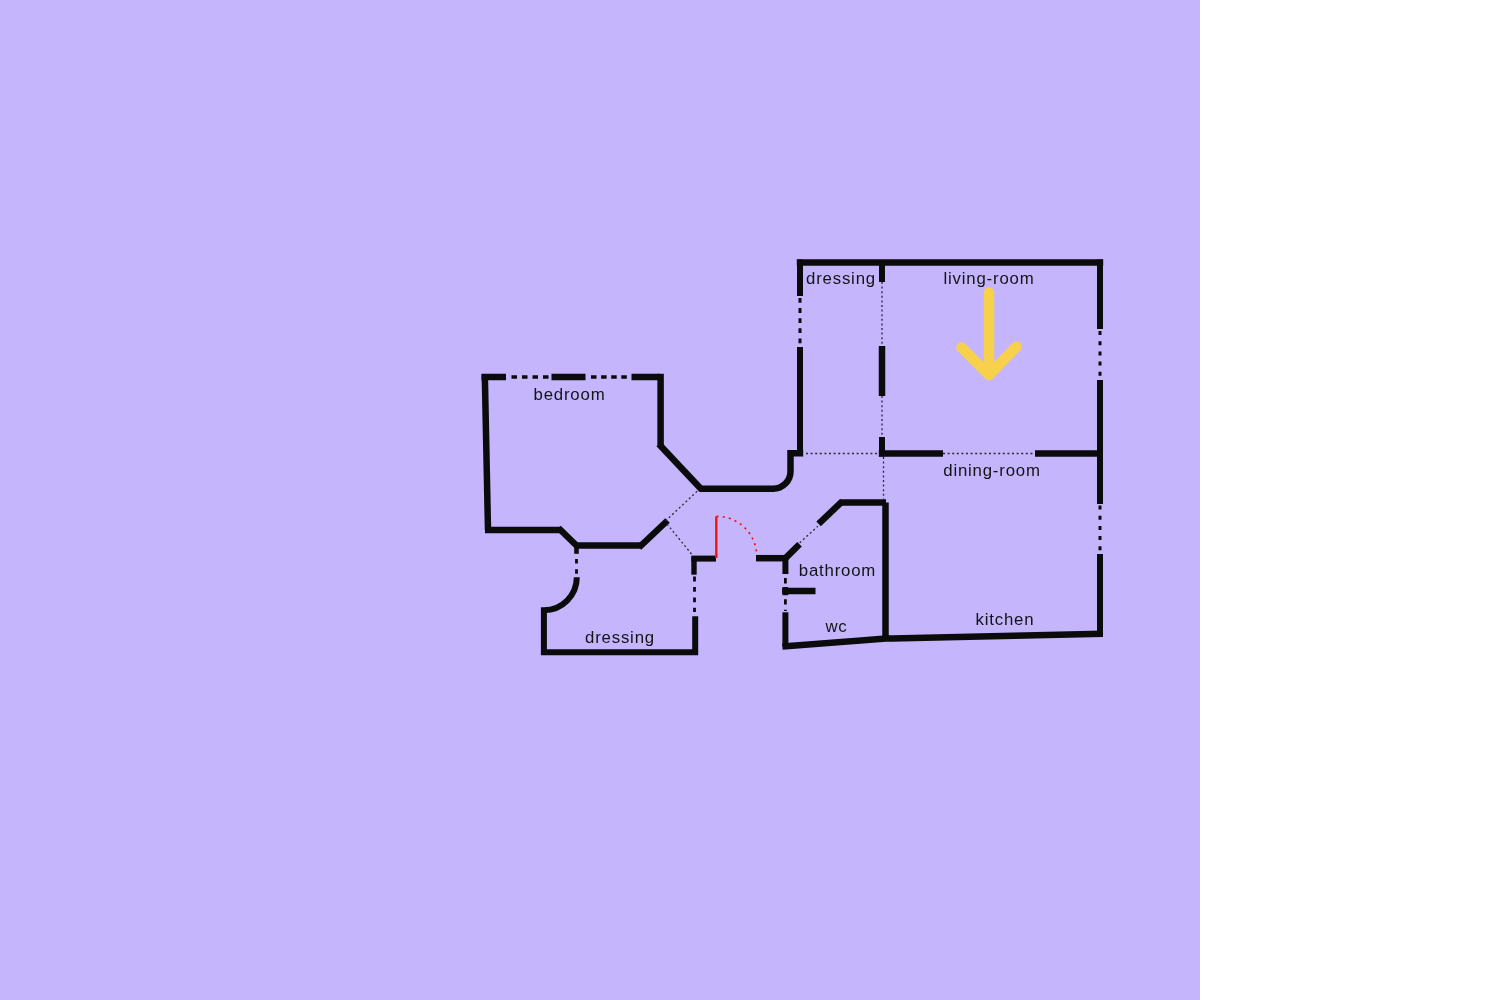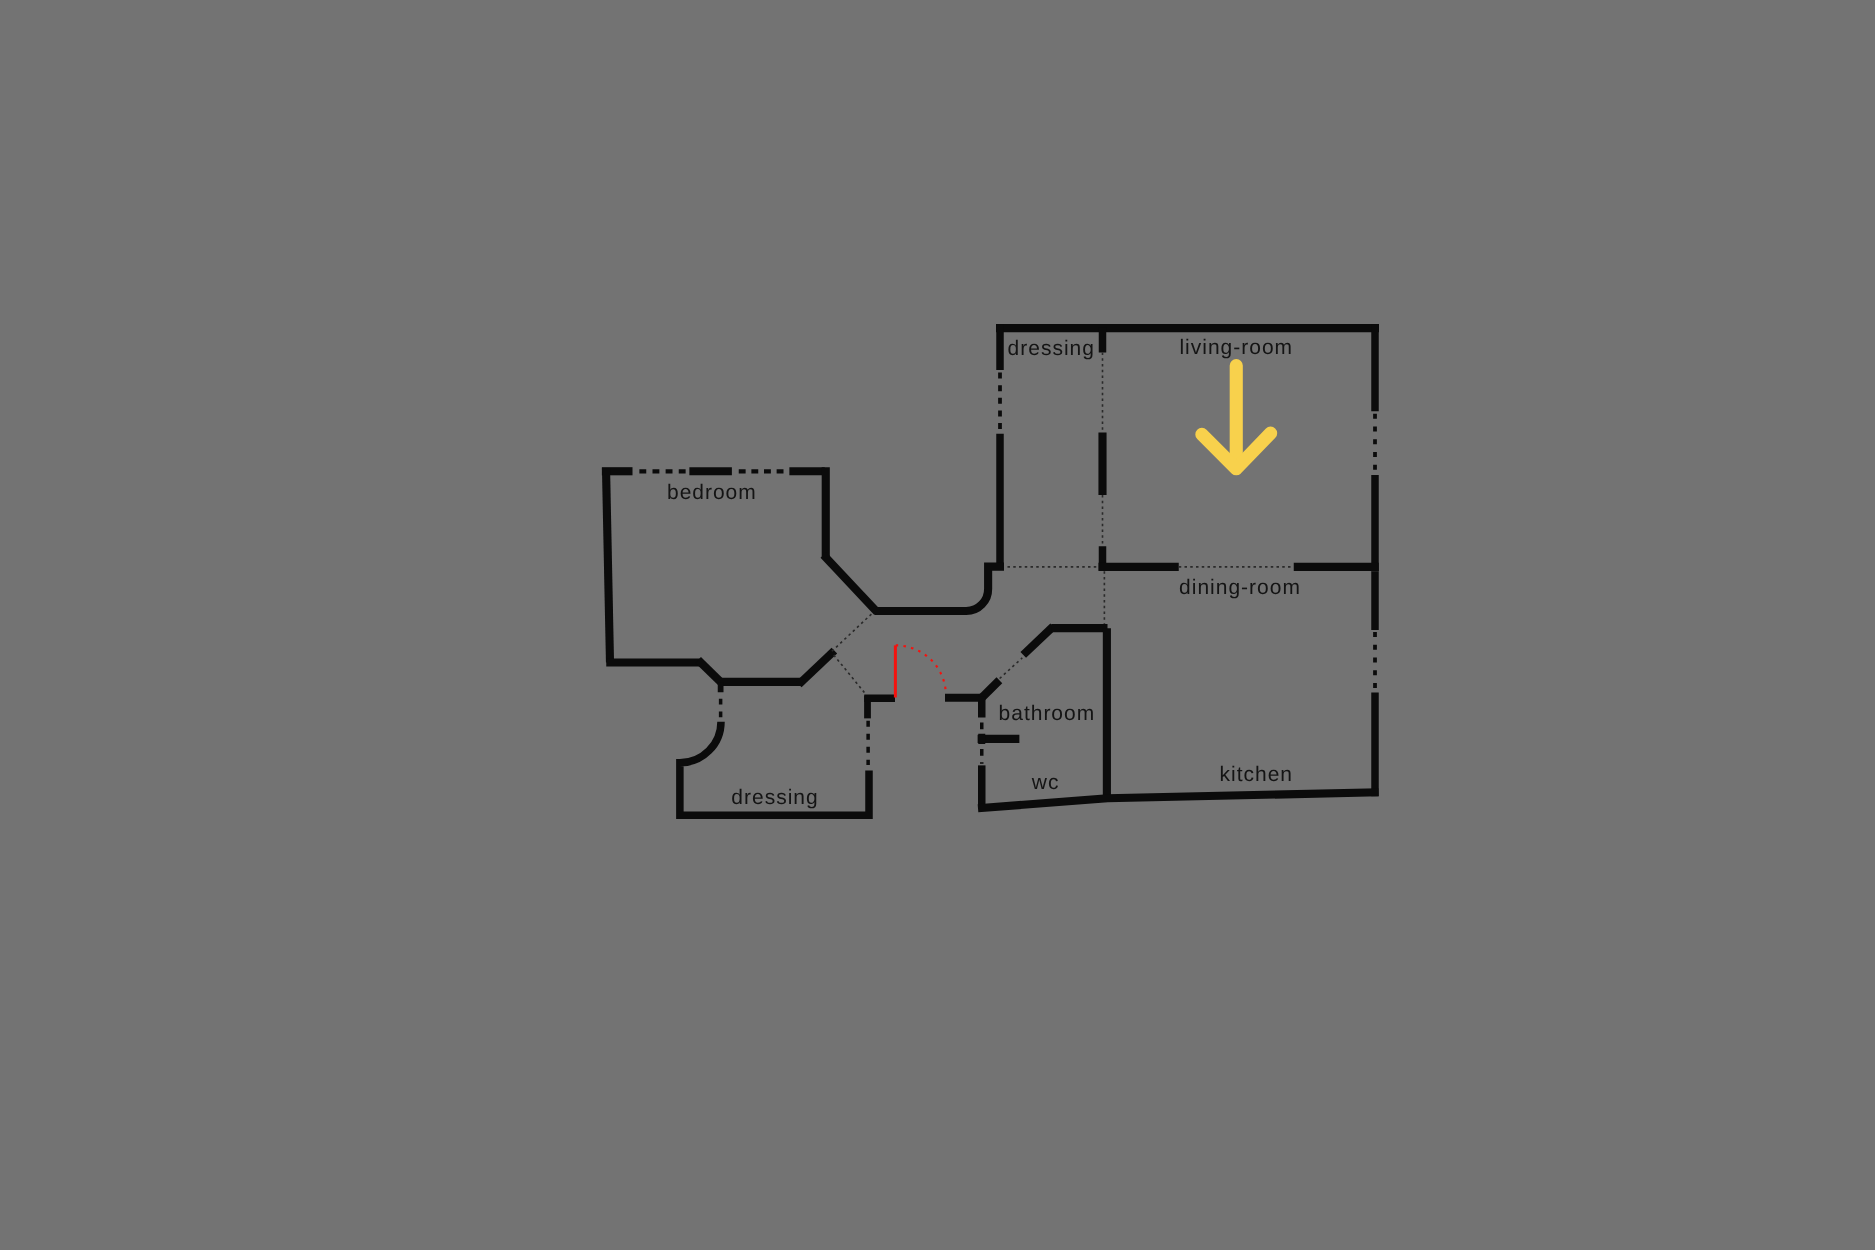--- a/index.html
+++ b/index.html
@@ -1,16 +1,16 @@
 <!DOCTYPE html>
 <html><head>
 <meta charset="utf-8">
 <style>
   html,body{margin:0;padding:0;background:#ffffff;}
-  .page{position:relative;width:1500px;height:1000px;background:#737373;overflow:hidden;}
+  .page{position:relative;width:1200px;height:1000px;background:#c4b5fd;overflow:hidden;}
   svg{position:absolute;left:0;top:0;will-change:transform;}
   text{font-family:"Liberation Sans",sans-serif;font-weight:normal;font-size:16.8px;fill:#141414;letter-spacing:0.8px;}
 </style>
 </head>
 <body>
 <div class="page">
 <svg width="1500" height="1000" viewBox="0 0 1500 1000">
 <g fill="none" stroke="#0b0b0b" stroke-width="6">
 
 <path d="M796.8,262.5 H1103.2" stroke-width="6.5"></path>

